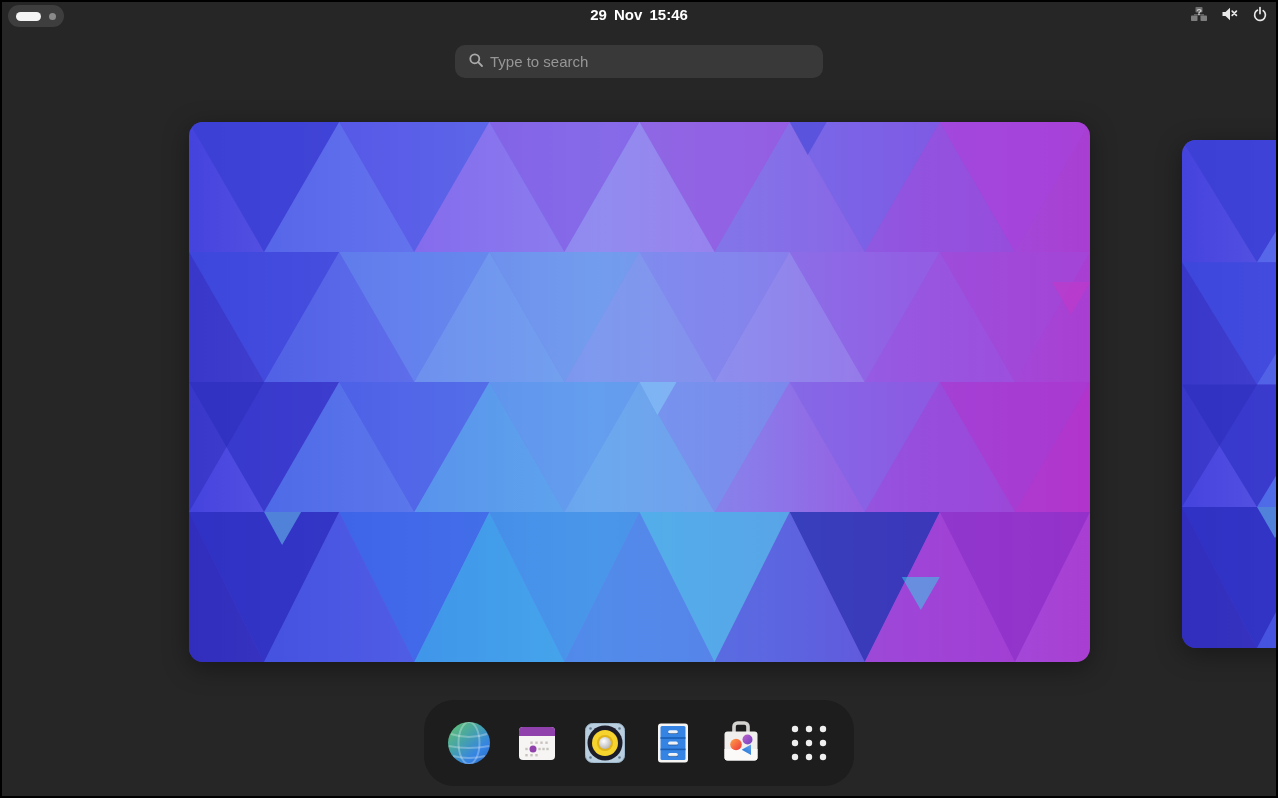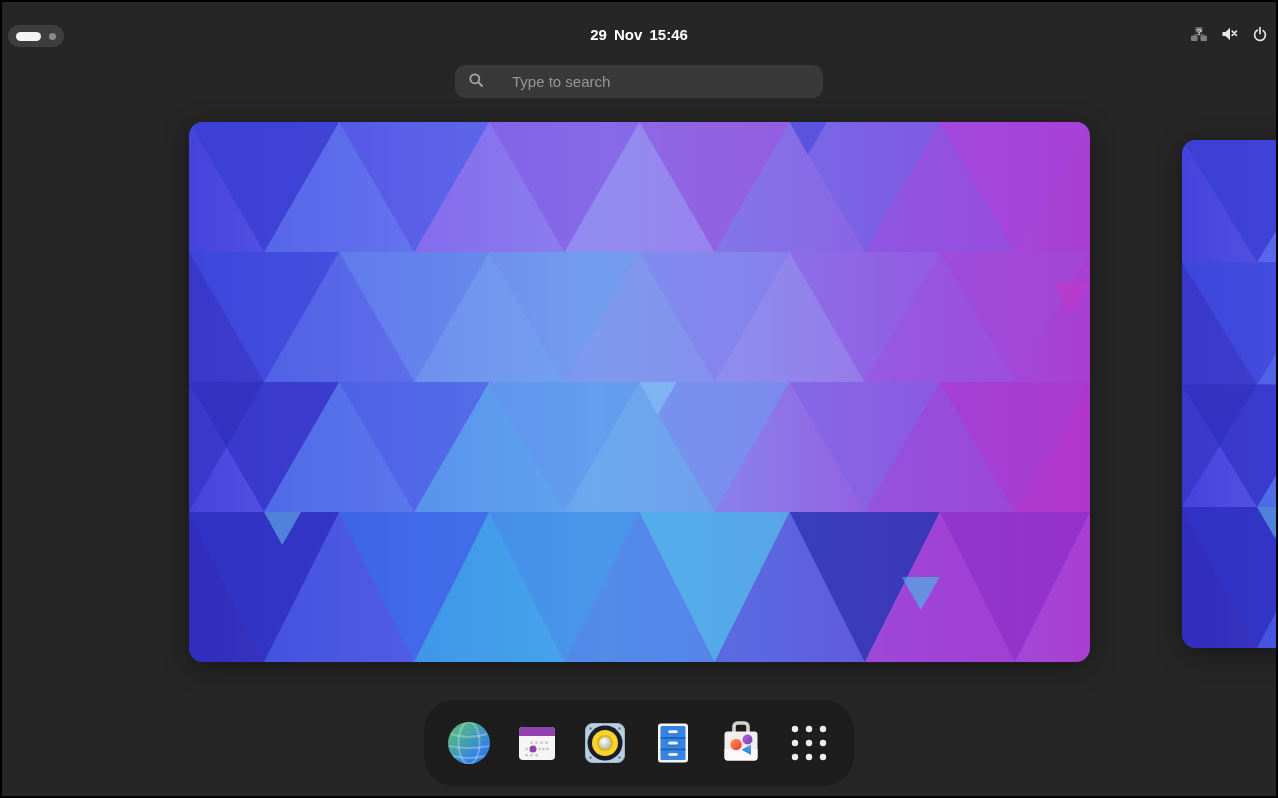--- a/index.html
+++ b/index.html
@@ -6,36 +6,36 @@
   body{
     width:1278px;height:798px;overflow:hidden;position:relative;
     background:#262626;
     font-family:"Liberation Sans",sans-serif;
     -webkit-font-smoothing:antialiased;
   }
   .screen-frame{position:absolute;inset:0;border:2px solid #000;pointer-events:none;z-index:60;}
   .defs-svg{position:absolute;width:0;height:0;}
 
   
-  .top-bar{position:relative;height:28px;display:flex;align-items:center;justify-content:center;z-index:10;margin-top:20px;}
+  .top-bar{position:relative;height:28px;display:flex;align-items:center;justify-content:center;z-index:10;}
   .ws-pill{
     position:absolute;left:8px;top:5px;width:56px;height:22px;border-radius:11px;
     background:#3e3e3e;border:none;display:flex;align-items:center;gap:8px;
     padding:0 8px;box-sizing:border-box;cursor:pointer;
   }
   .ws-active{width:25px;height:9px;border-radius:5px;background:#f4f4f4;}
   .ws-dot{width:7px;height:7px;border-radius:50%;background:#8a8a8a;}
   .clock{color:#ffffff;font-weight:bold;font-size:15px;word-spacing:3px;cursor:pointer;}
   .status-area{position:absolute;right:10px;top:0;height:28px;display:flex;align-items:center;gap:13px;cursor:pointer;}
   .status-area svg{display:block;}
 
   
   .search-bar{
     width:368px;height:33px;margin:17px auto 0;background:#393939;border-radius:10px;
-    display:flex;align-items:center;gap:26px;padding:0 13px;box-sizing:border-box;
+    display:flex;align-items:center;gap:4px;padding:0 13px;box-sizing:border-box;
   }
   .search-bar input{
     flex:1;background:transparent;border:none;outline:none;
     color:#e0e0e0;font-size:15px;font-family:"Liberation Sans",sans-serif;
   }
   .search-bar input::placeholder{color:#969696;}
 
   
   .ws-preview{position:absolute;overflow:hidden;border-radius:14px;box-shadow:0 6px 26px rgba(0,0,0,0.38);}
   .ws-main{left:189px;top:122px;width:901px;height:540px;}

